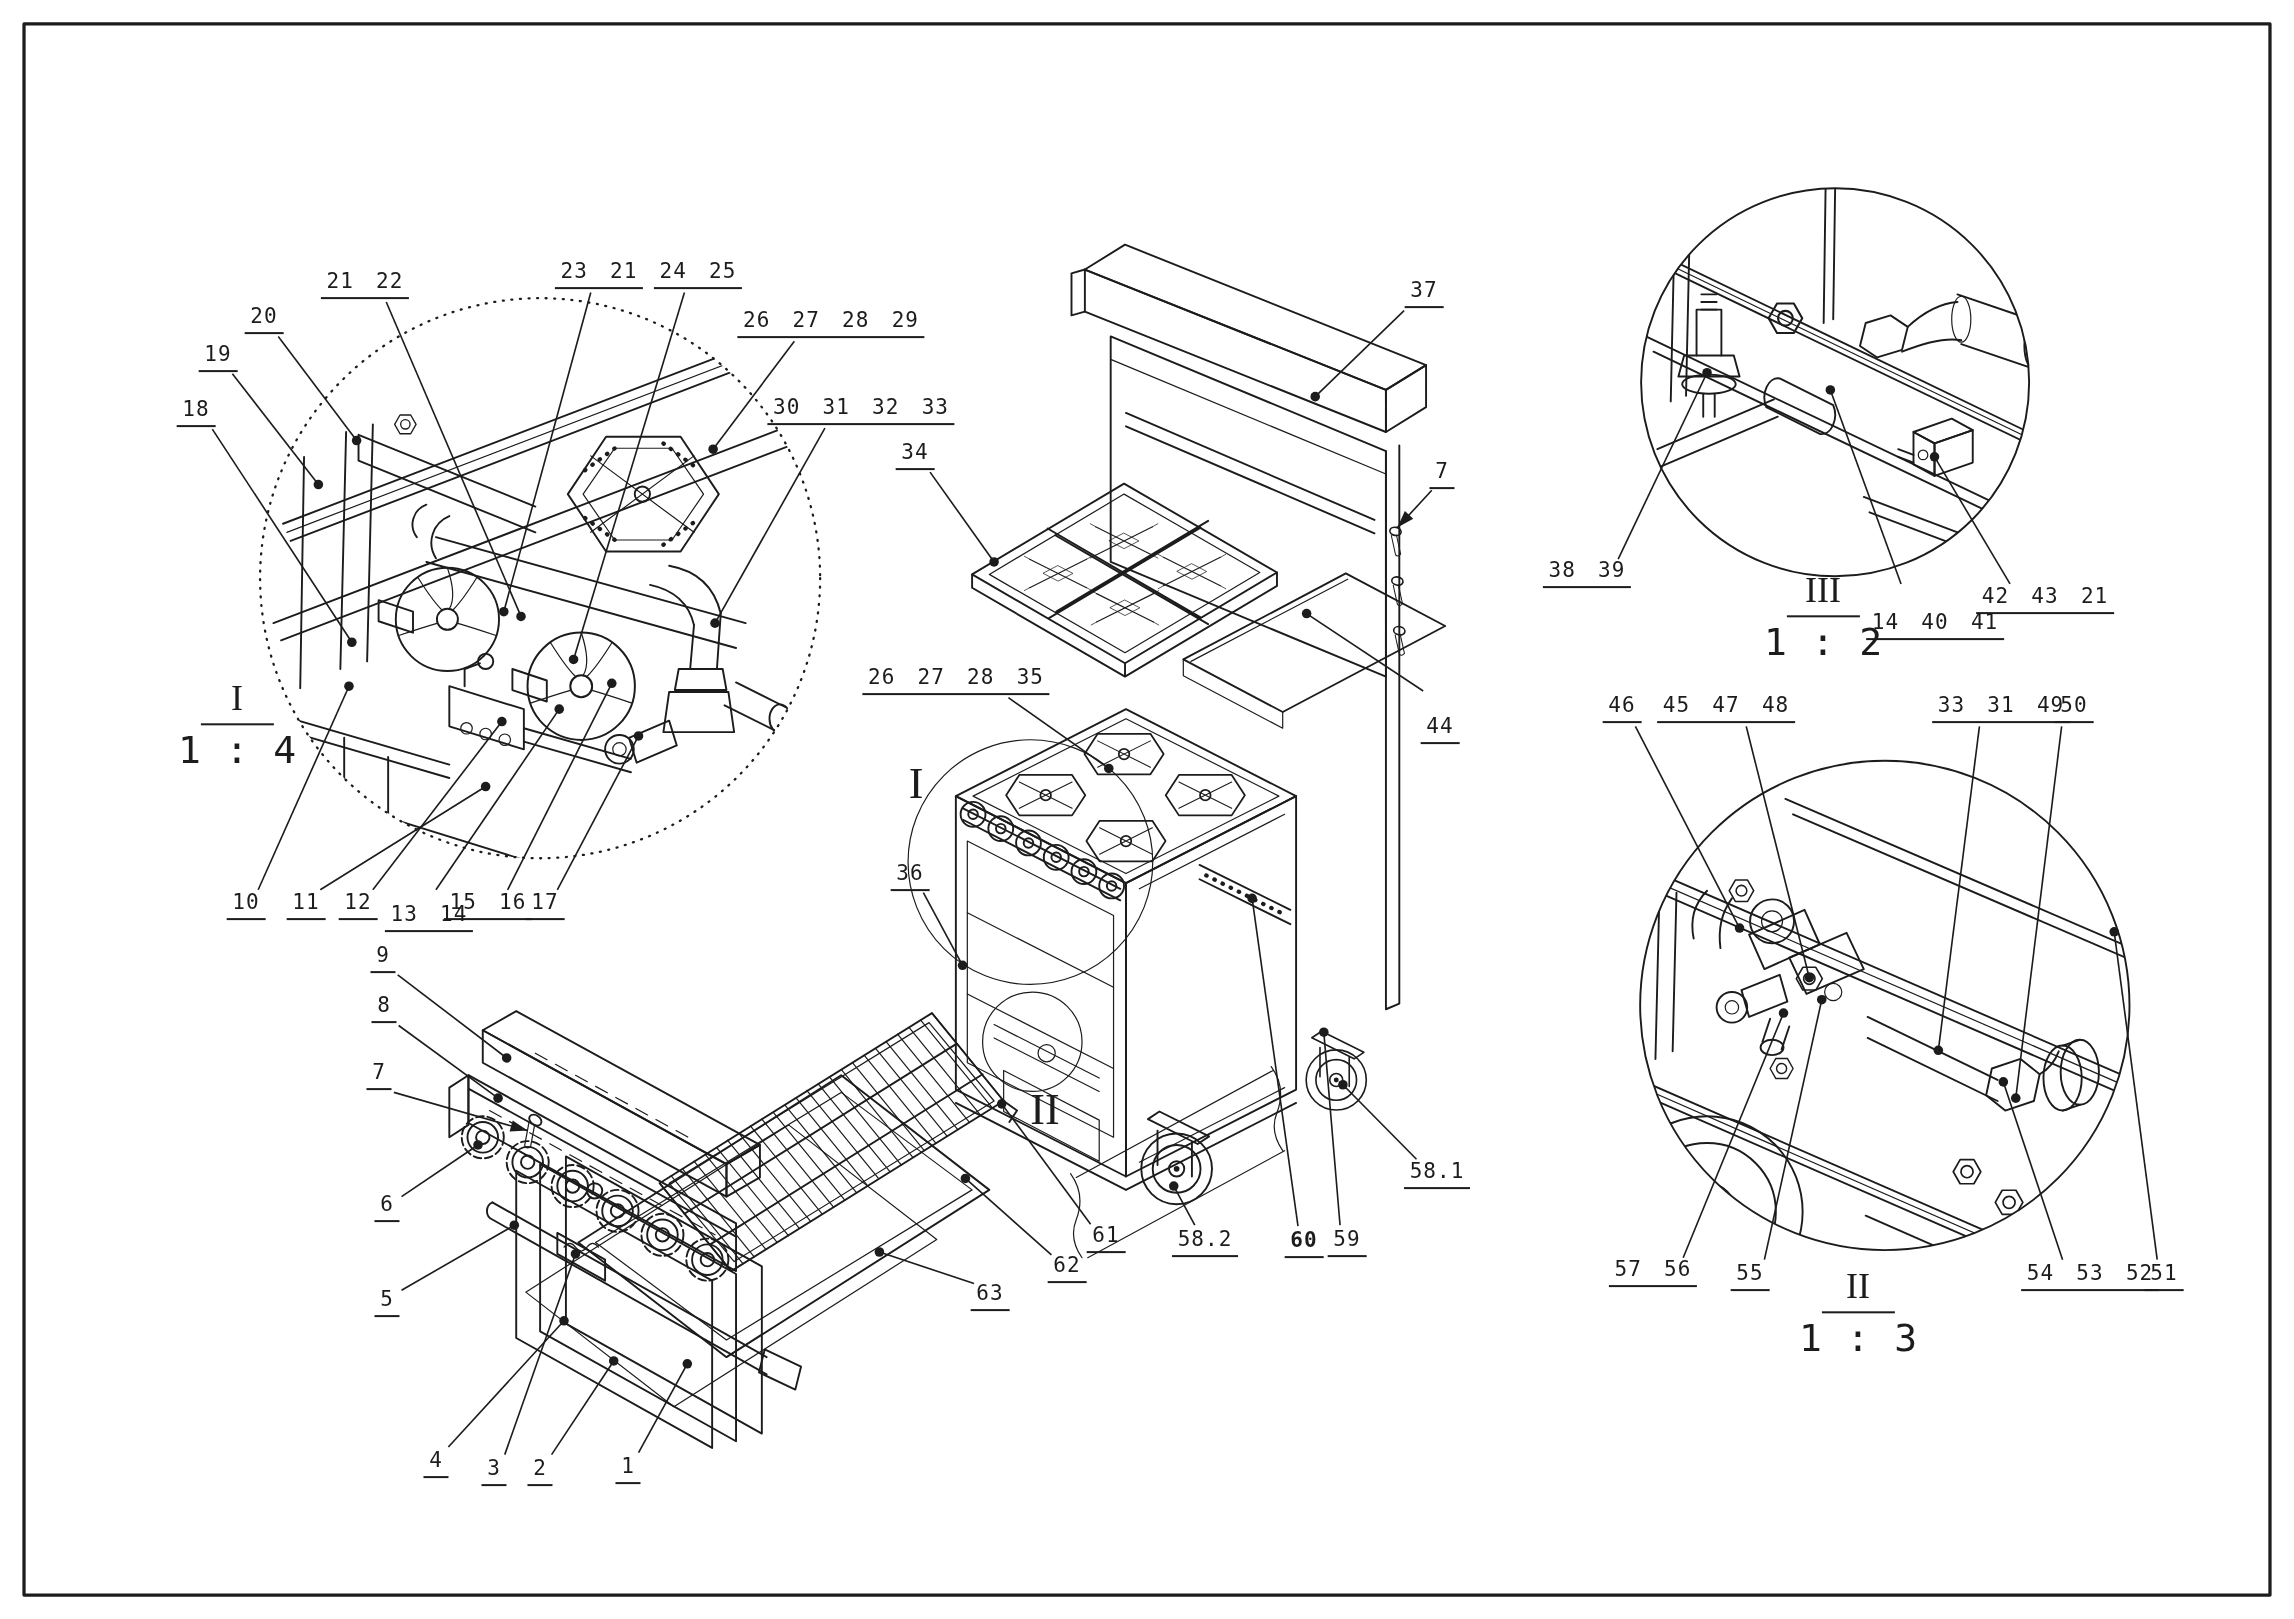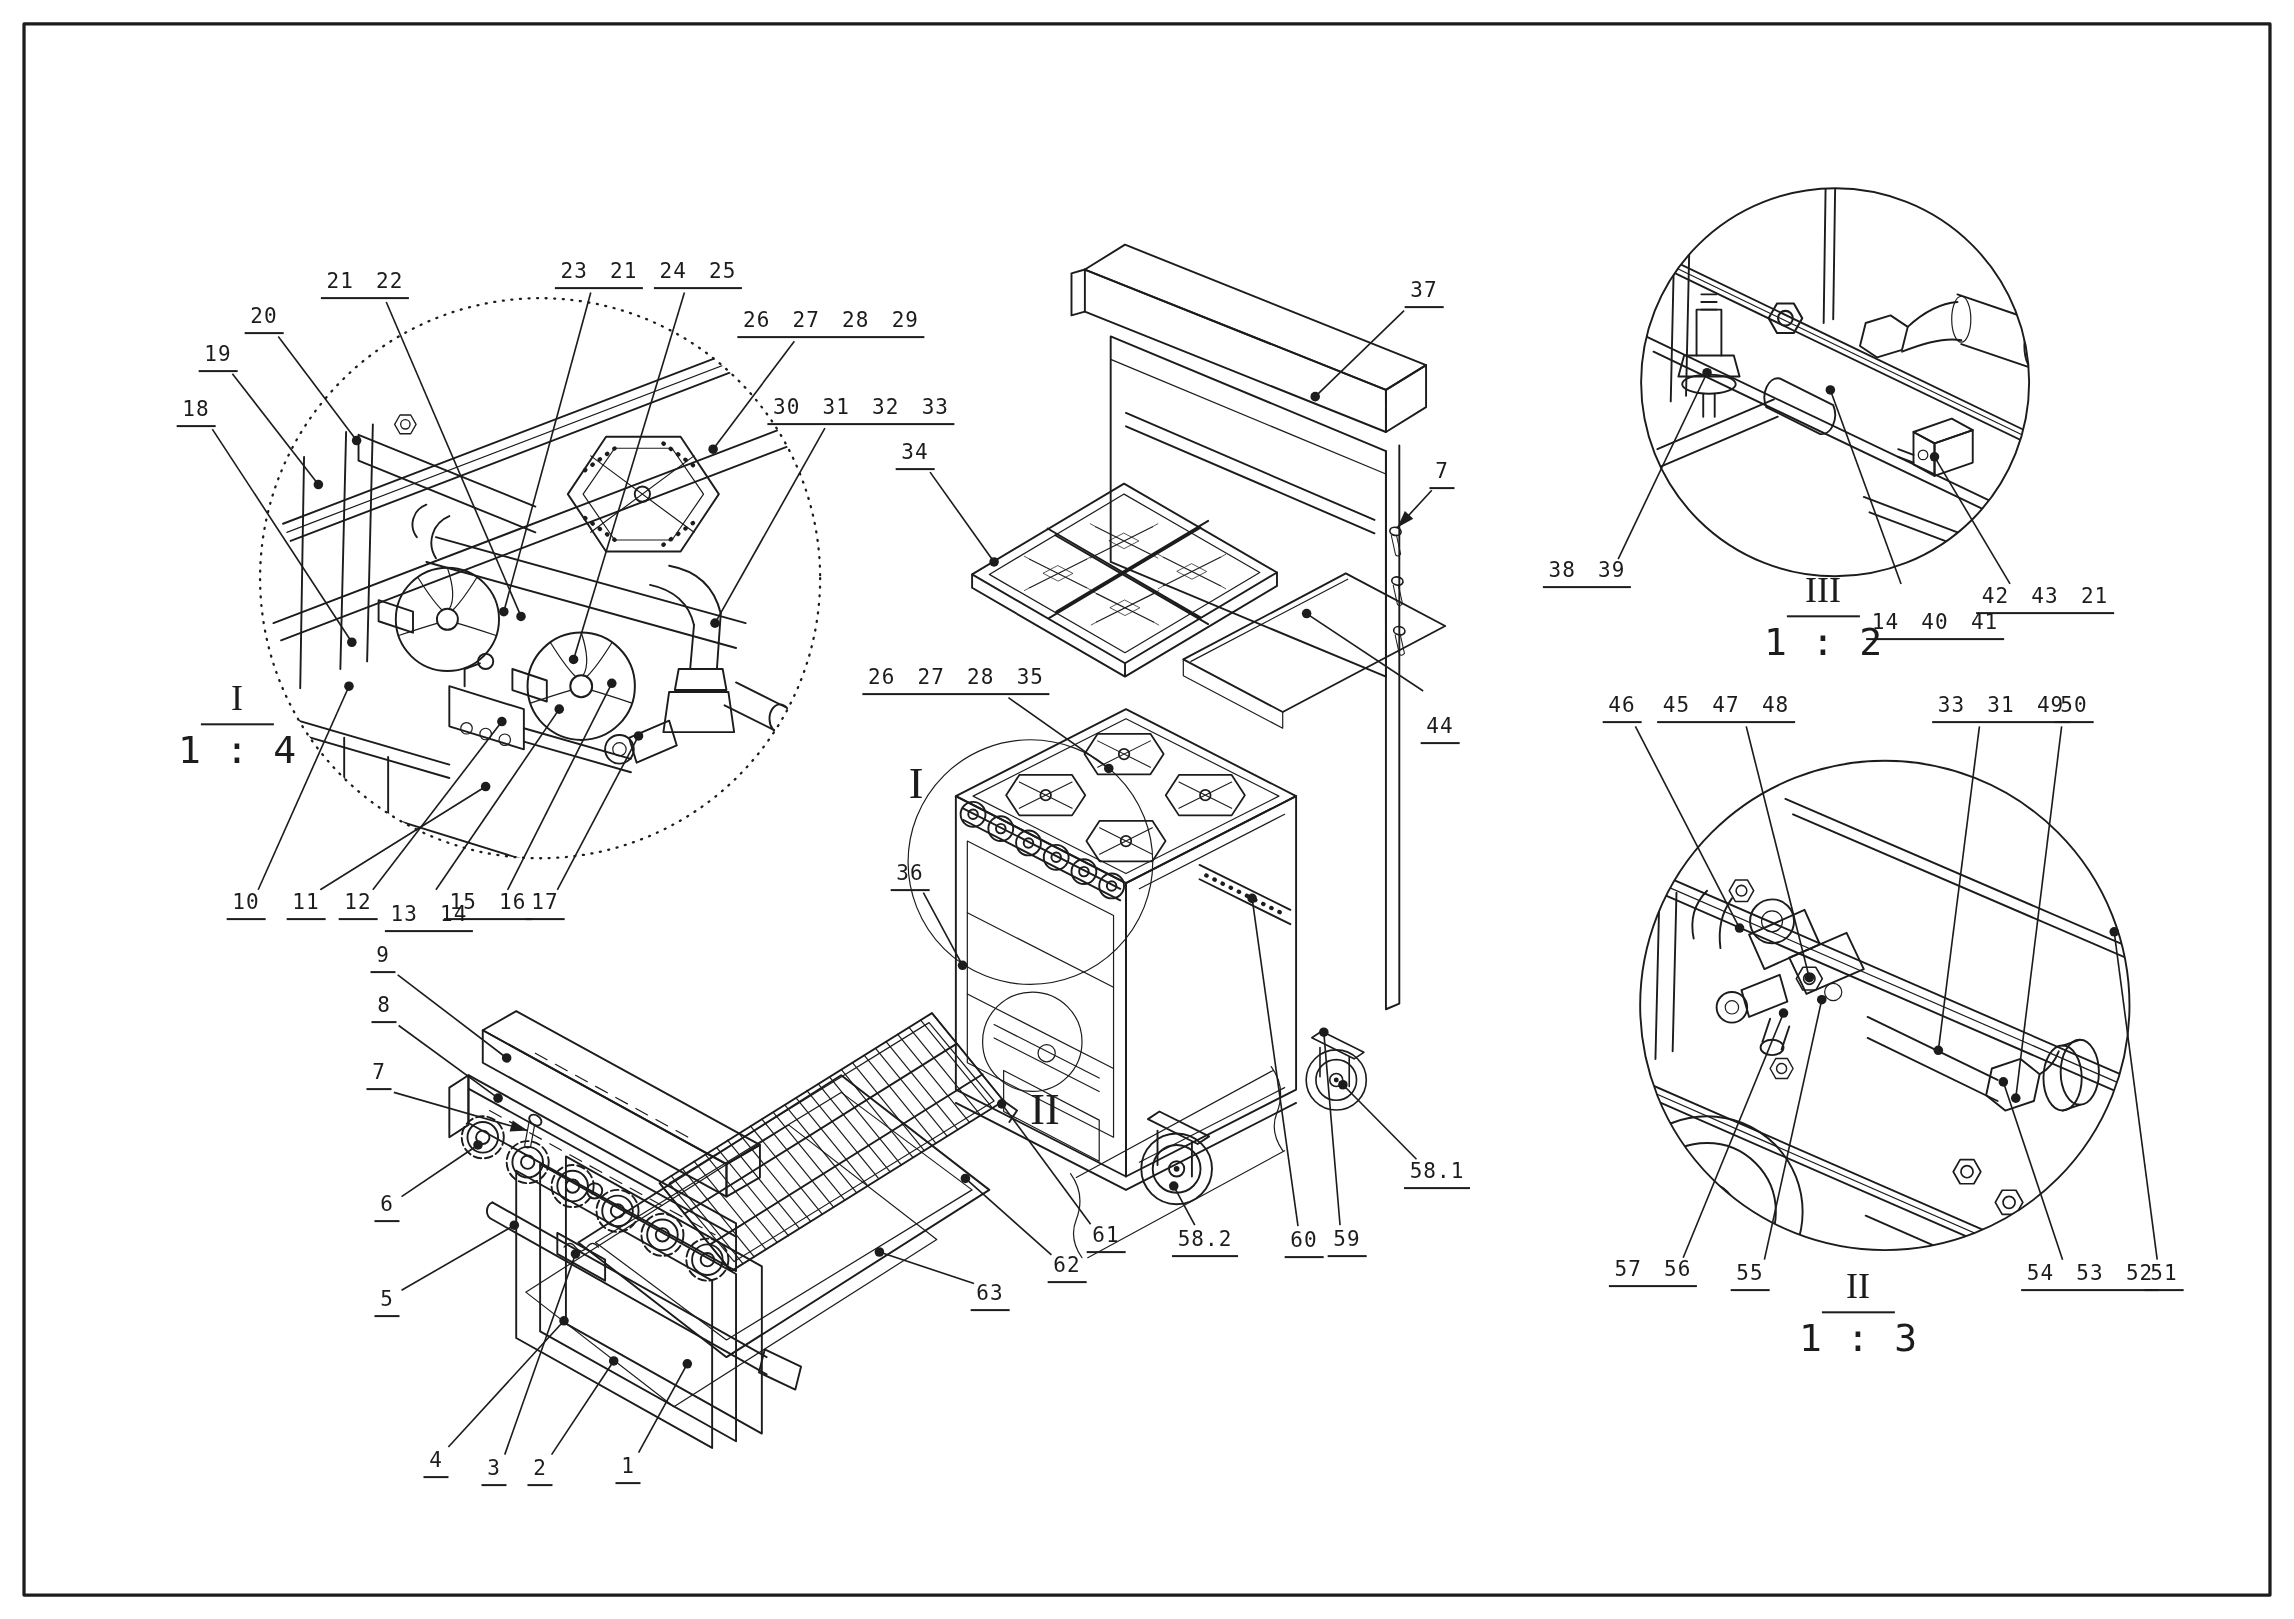--- a/index.html
+++ b/index.html
@@ -446,21 +446,21 @@
       <span class="callout" style="left: 1106px; top: 1239px;">61</span>
       <span class="callout" style="left: 1067px; top: 1269px;">62</span>
       <span class="callout" style="left: 990px; top: 1297px;">63</span>
       <span class="callout" style="left: 1424px; top: 294px;">37</span>
       <span class="callout" style="left: 1442px; top: 475px;">7</span>
       <span class="callout" style="left: 1440px; top: 706px; margin-top: 24px;">44</span>
       <span class="callout" style="left: 956px; top: 681px;">26 27 28 35</span>
       <span class="callout" style="left: 910px; top: 877px;">36</span>
       <span class="callout" style="left: 1437px; top: 1175px;">58.1</span>
       <span class="callout" style="left: 1205px; top: 1243px;">58.2</span>
-      <span class="callout" style="left: 1304px; top: 1244px;">60</span>
+      <span class="callout" style="left: 1304px; top: 1244px; font-weight: bold;">60</span>
       <span class="callout" style="left: 1347px; top: 1243px;">59</span>
       <span class="callout" style="left: 1587px; top: 574px;">38 39</span>
       <span class="callout" style="left: 1935px; top: 600px; margin-top: 26px;">14 40 41</span>
       <span class="callout" style="left: 2045px; top: 600px;">42 43 21</span>
       <span class="callout" style="left: 1622px; top: 709px;">46</span>
       <span class="callout" style="left: 1726px; top: 709px;">45 47 48</span>
       <span class="callout" style="left: 2001px; top: 709px;">33 31 49</span>
       <span class="callout" style="left: 2074px; top: 709px;">50</span>
       <span class="callout" style="left: 1653px; top: 1273px;">57 56</span>
       <span class="callout" style="left: 1750px; top: 1277px;">55</span>

